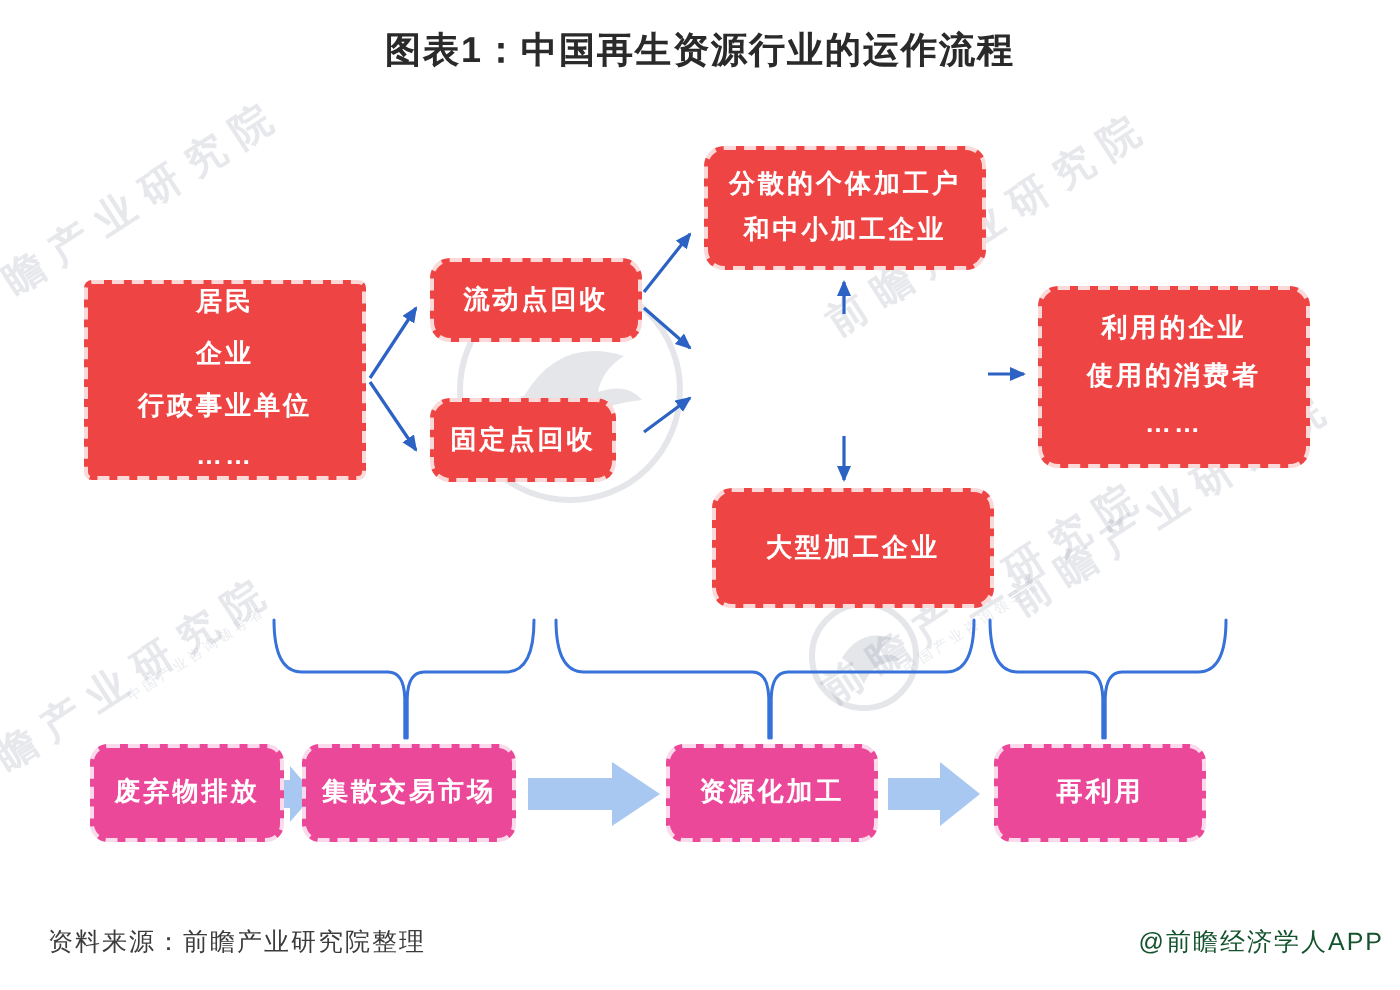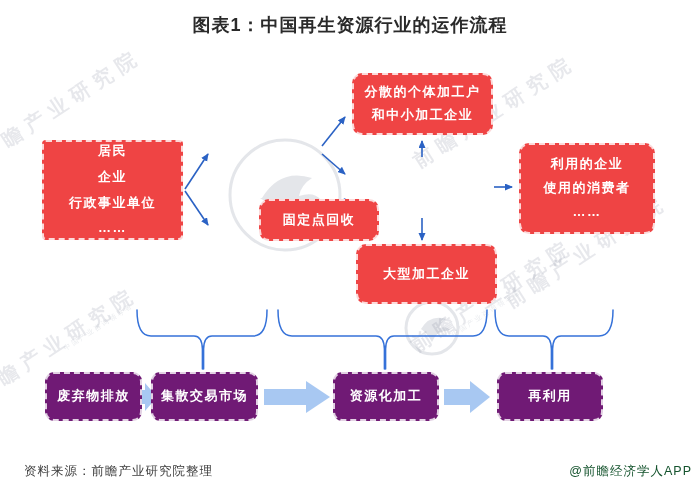--- a/index.html
+++ b/index.html
@@ -16,24 +16,24 @@
     position:absolute;left:0;top:13px;width:700px;text-align:center;
     font-size:18px;font-weight:bold;color:#2a2a2a;letter-spacing:1px;z-index:3;
   }
   .box{
     position:absolute;display:flex;flex-direction:column;align-items:center;justify-content:center;
     color:#fff;font-size:13px;font-weight:600;letter-spacing:1.5px;
     border:2px dashed rgba(255,255,255,0.8);border-radius:10px;box-sizing:border-box;
     text-align:center;line-height:1.3;
   }
   .light{background:#ef4444;}
-  .dark{background:#701a75;justify-content:center;}
+  .dark{background:#ec4899;justify-content:center;}
   .src{left:42px;top:140px;width:141px;height:100px;border-radius:4px;gap:9px;}
   .mobile{left:215px;top:129px;width:106px;height:42px;}
-  .fixed{left:215px;top:199px;width:120px;height:42px;margin-left:44px;}
+  .fixed{left:215px;top:199px;width:93px;height:42px;}
   .smallproc{left:352px;top:73px;width:141px;height:62px;gap:6px;}
   .market{left:352px;top:158px;width:141px;height:59px;font-size:13.5px;}
   .largeproc{left:356px;top:244px;width:141px;height:60px;}
   .endusers{left:519px;top:143px;width:136px;height:91px;gap:7px;text-align:center;}
   .stage{top:372px;height:49px;border-radius:9px;}
   .st0{left:45px;width:97px;}
   .st1{left:151px;width:107px;}
   .st2{left:333px;width:106px;}
   .st3{left:497px;width:106px;}
 
@@ -107,20 +107,23 @@
   <div id="box-layer">
     <div class="title">图表1：中国再生资源行业的运作流程</div>
 
     <div class="box light src">
       <div>居民</div>
       <div>企业</div>
       <div>行政事业单位</div>
       <div>……</div>
     </div>
 
+    <div class="box light mobile">
+      <div>流动点回收</div>
+    </div>
 
     <div class="box light fixed">
       <div>固定点回收</div>
     </div>
 
     <div class="box light smallproc">
       <div>分散的个体加工户</div>
       <div>和中小加工企业</div>
     </div>
 

